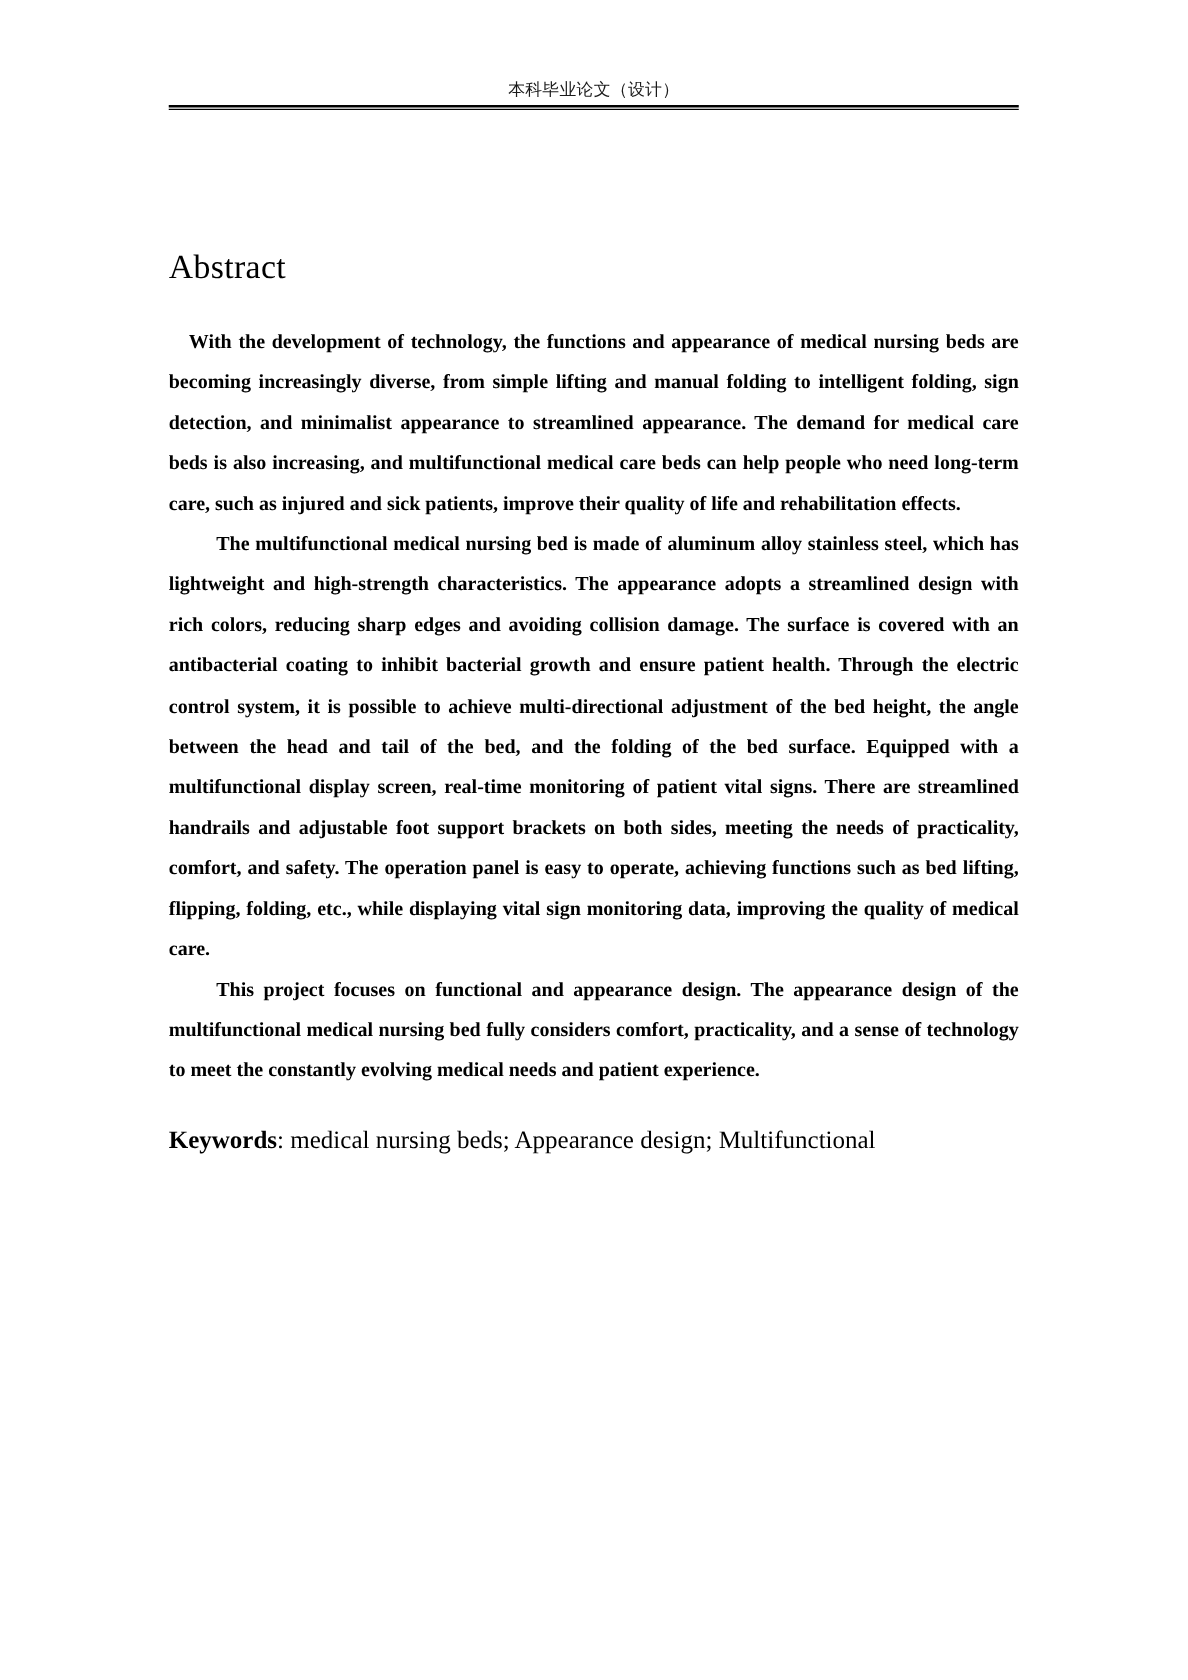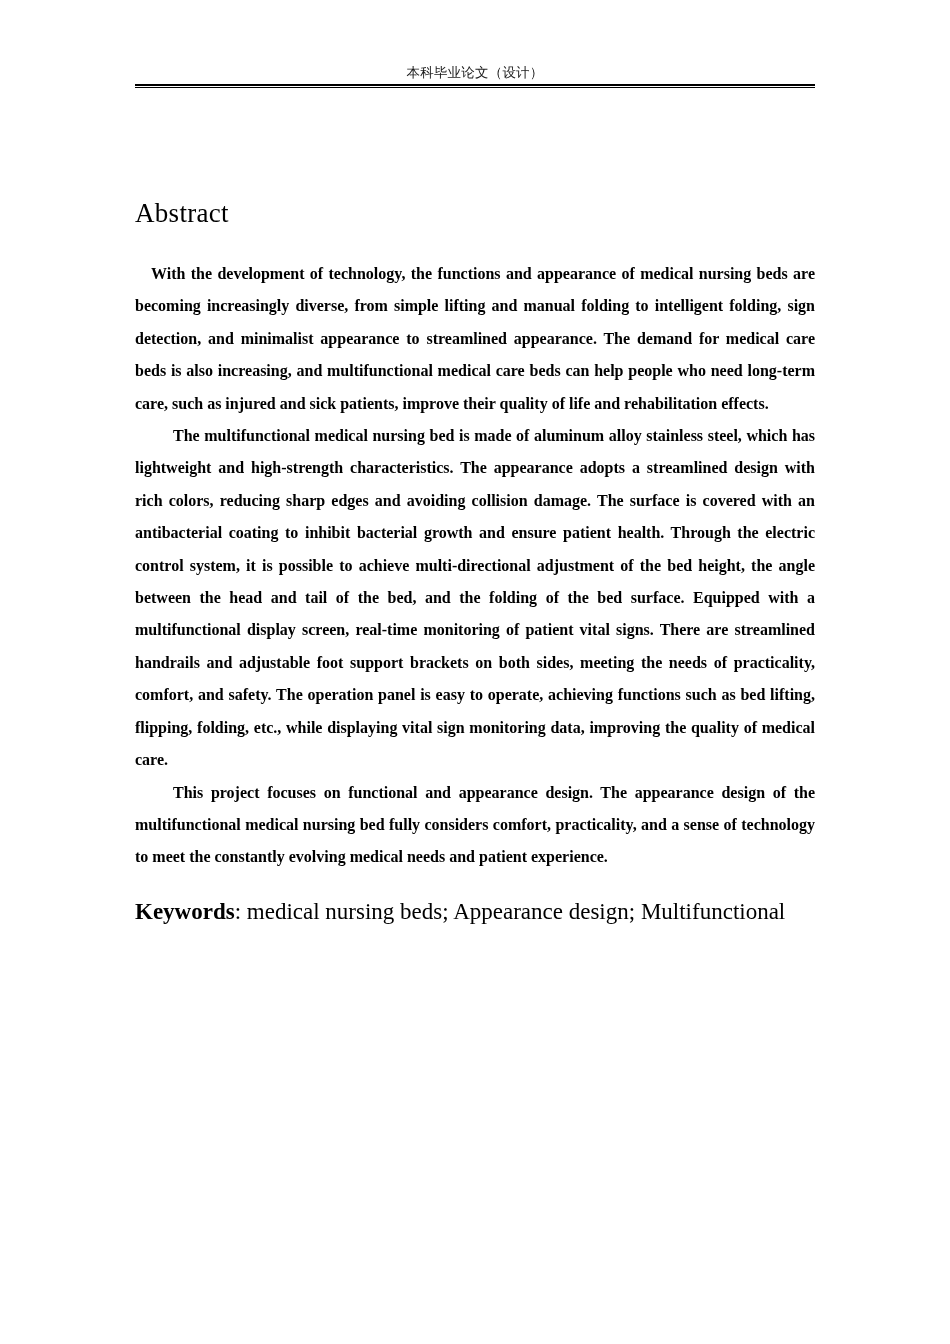--- a/index.html
+++ b/index.html
@@ -94,21 +94,21 @@
     margin: 0;
     hyphens: none;
     font-weight: bold;
   }
 
   .body-para.indent-small { text-indent: 16px; }
   .body-para.indent-large { text-indent: 38px; }
 
   .keywords-line {
     display: block;
-    font-size: 23px;
+    font-size: 20px;
     line-height: 32.4px;
     text-align: left;
     margin: 0;
   }
 
   .keywords-spacer {
     height: 22px;
   }
 
   .kw-label {

